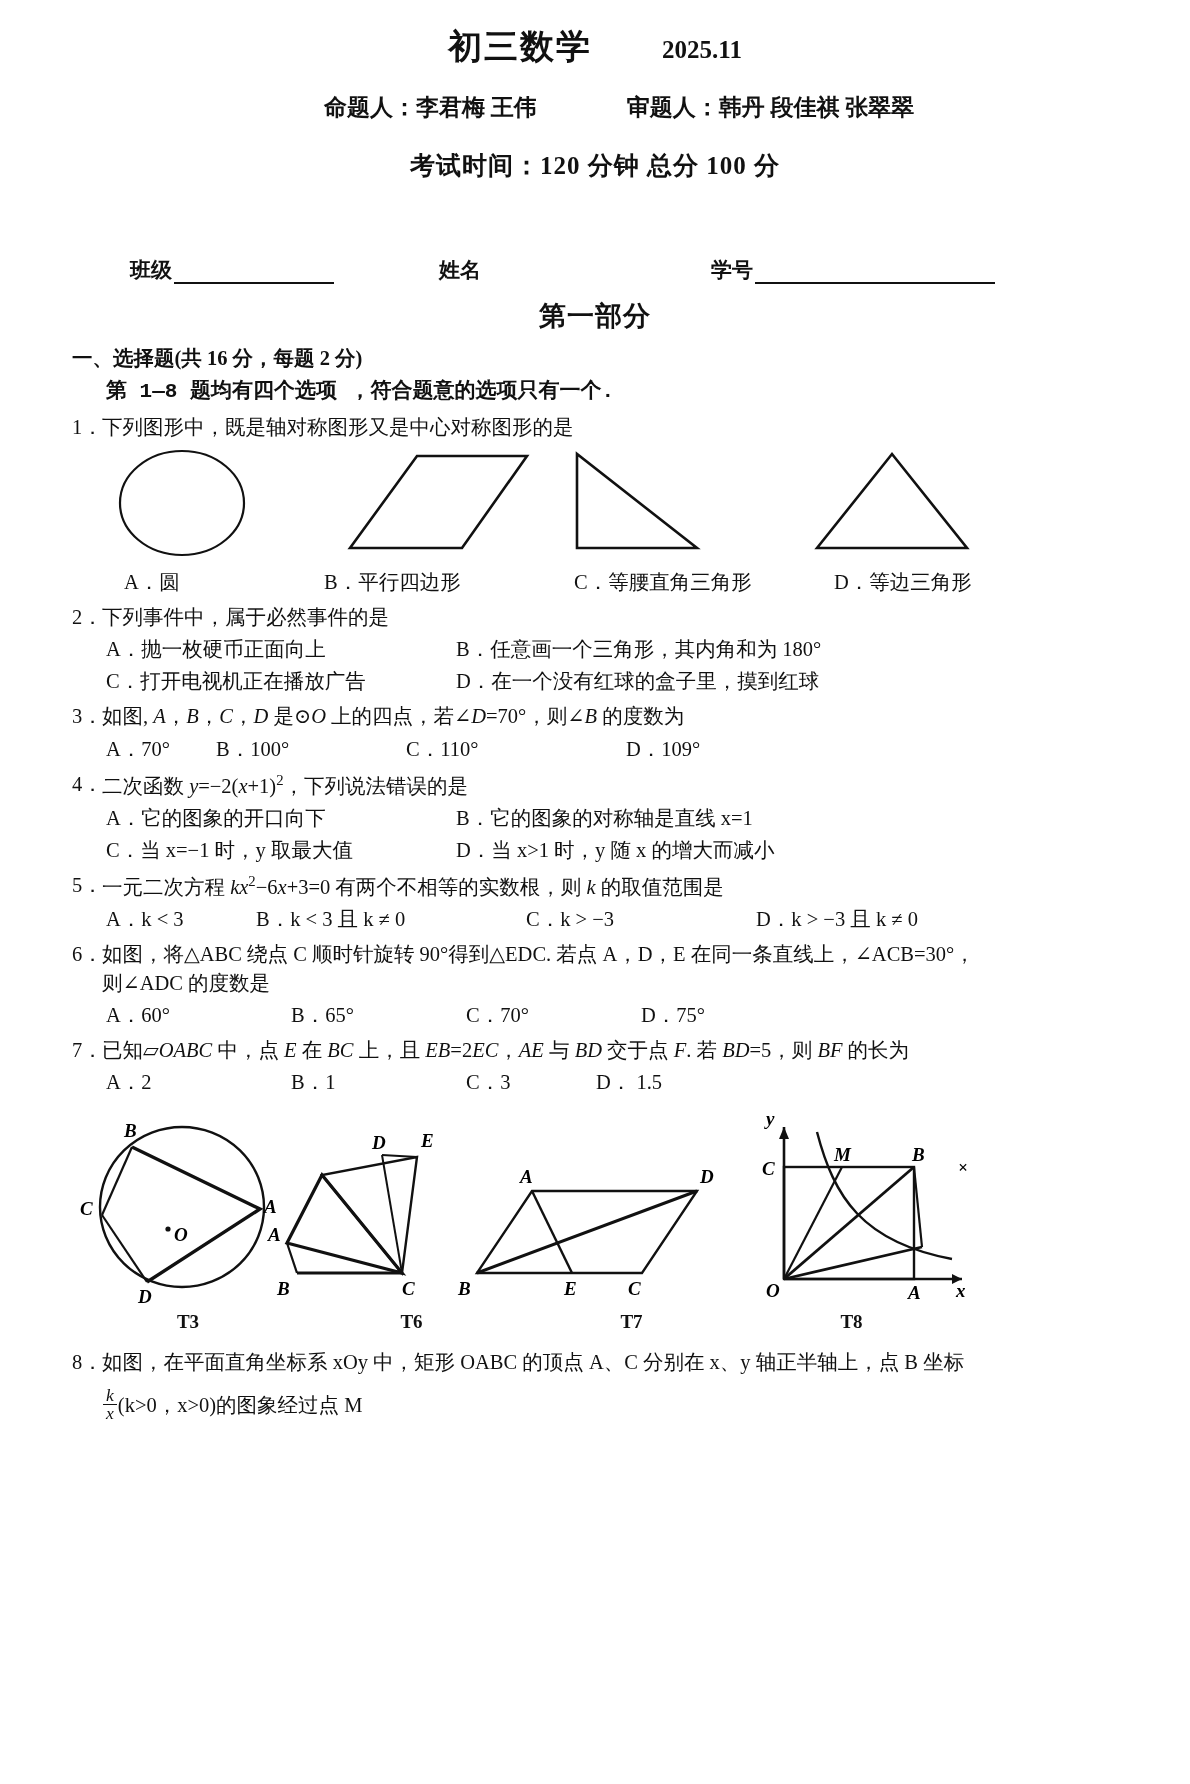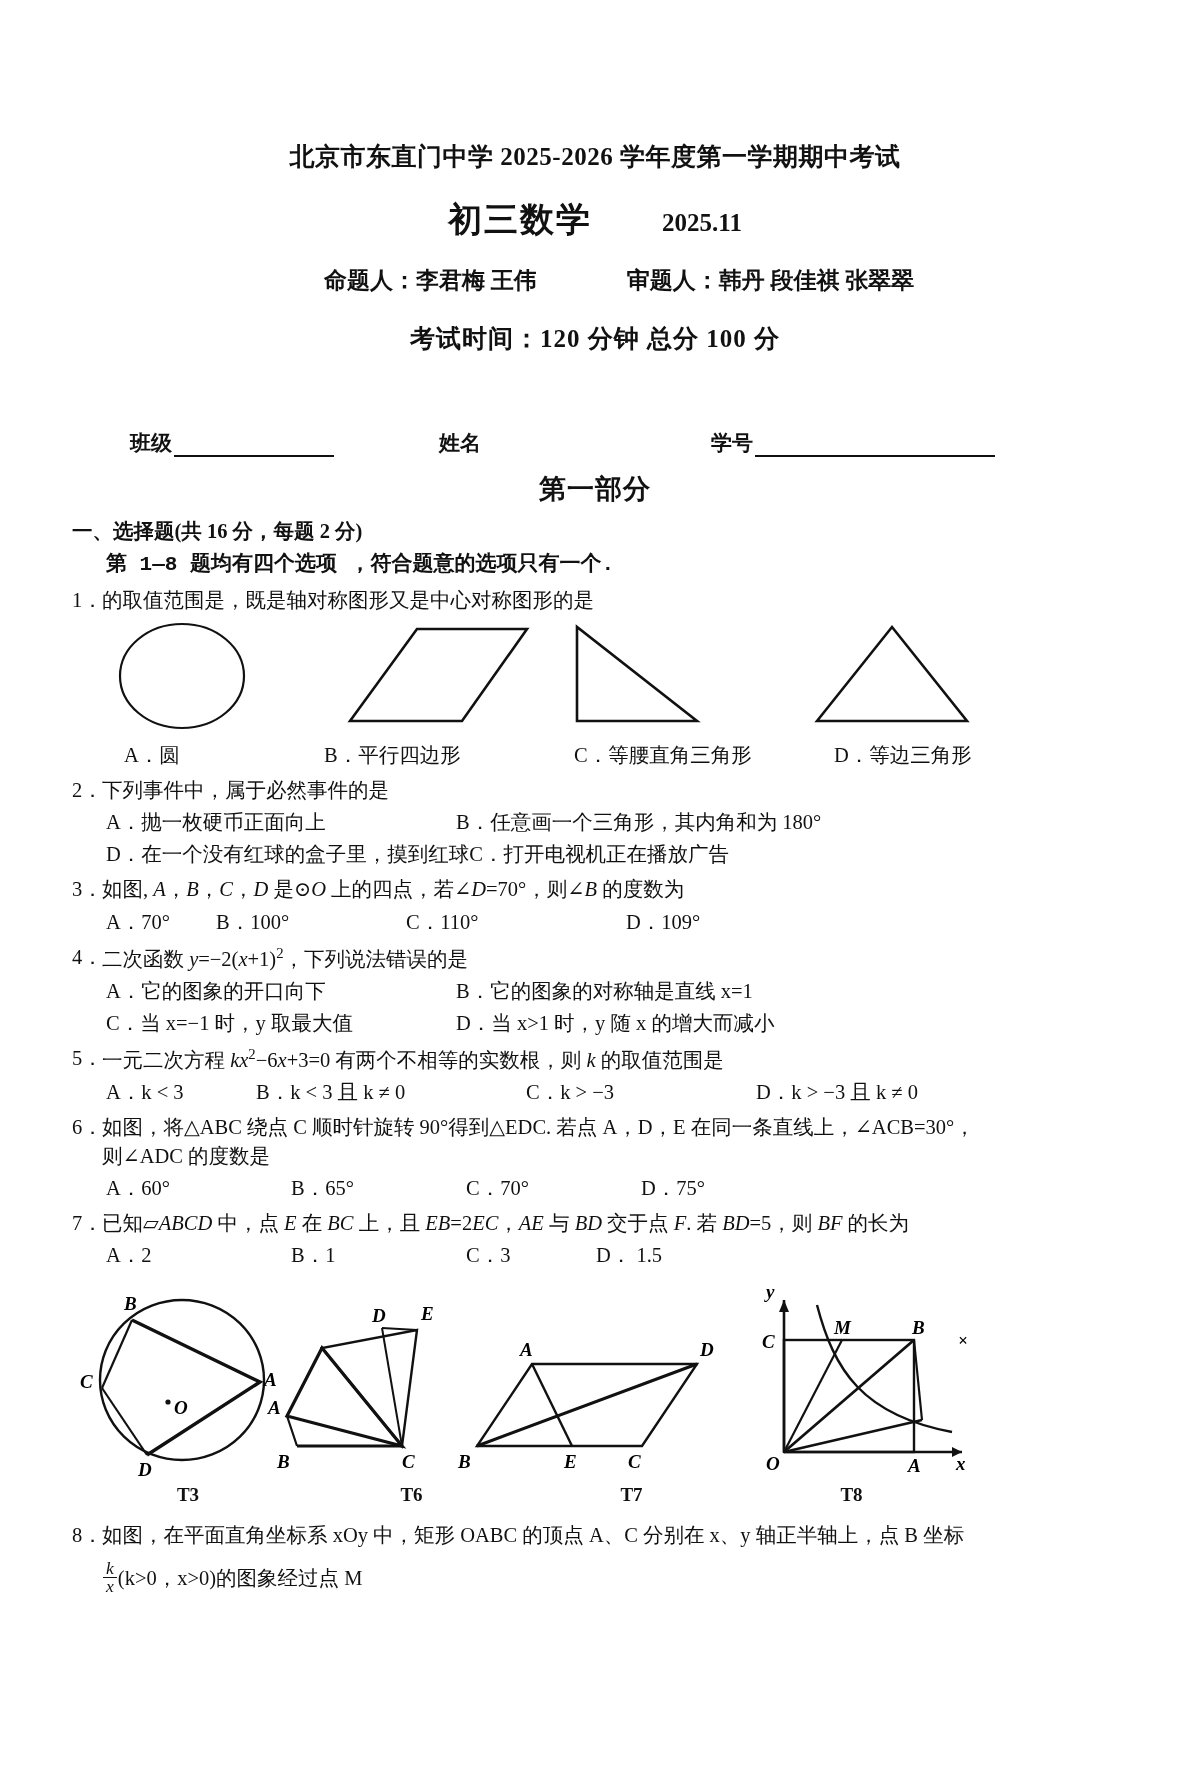--- a/index.html
+++ b/index.html
@@ -118,21 +118,20 @@
   .figs { position: relative; height: 200px; margin-top: 10px; }
   .figs svg { position: absolute; top: 0; }
   .fig-caps { display: flex; margin-top: 2px; font-size: 19px; font-weight: bold; }
   .fig-caps span { text-align: center; }
 </style>
 </head>
 <body>
 
 <div class="page">
 
-  <div class="doc-title">北京市东直门中学 2025-2026 学年度第一学期期中考试</div>
 
   <div class="subject-row">
     <span class="subject">初三数学</span>
     <span class="exam-date">2025.11</span>
   </div>
 
   <div class="authors-row">
     <span>命题人：李君梅 王伟</span>
     <span>审题人：韩丹 段佳祺  张翠翠</span>
   </div>
@@ -158,21 +157,21 @@
 
   <div class="part-title">第一部分</div>
 
   <div class="content">
 
     <div class="sec-head">一、选择题(共 16 分，每题 2 分)</div>
     <div class="sec-sub">第 1—8 题均有四个选项 ，符合题意的选项只有一个.</div>
 
     <div class="q">
       <span class="q-num">1．</span>
-      <span class="q-body">的取值范围是，既是轴对称图形又是中心对称图形的是</span>
+      <span class="q-body">下列图形中，既是轴对称图形又是中心对称图形的是</span>
     </div>
 
     <div class="shapes">
       <svg width="1040" height="110" viewBox="0 0 1040 110">
 
         <ellipse cx="110" cy="55" rx="62" ry="52" fill="none" stroke="#111" stroke-width="2.2"></ellipse>
 
         <polygon points="278,100 345,8 455,8 390,100" fill="none" stroke="#111" stroke-width="2.6"></polygon>
 
         <polygon points="505,100 505,6 625,100" fill="none" stroke="#111" stroke-width="2.6"></polygon>
@@ -190,22 +189,22 @@
 
     <div class="q">
       <span class="q-num">2．</span>
       <span class="q-body">下列事件中，属于必然事件的是</span>
     </div>
     <div class="opts">
       <span class="opt" style="width:350px">A．抛一枚硬币正面向上</span>
       <span class="opt">B．任意画一个三角形，其内角和为 180°</span>
     </div>
     <div class="opts">
+      <span class="opt" style="width:350px">C．打开电视机正在播放广告</span>
       <span class="opt">D．在一个没有红球的盒子里，摸到红球</span>
-      <span class="opt" style="width:350px">C．打开电视机正在播放广告</span>
     </div>
 
     <div class="q">
       <span class="q-num">3．</span>
       <span class="q-body">如图, <i class="v">A</i>，<i class="v">B</i>，<i class="v">C</i>，<i class="v">D</i> 是⊙<i class="v">O</i> 上的四点，若∠<i class="v">D</i>=70°，则∠<i class="v">B</i> 的度数为</span>
     </div>
     <div class="opts">
       <span class="opt" style="width:110px">A．70°</span>
       <span class="opt" style="width:190px">B．100°</span>
       <span class="opt" style="width:220px">C．110°</span>
@@ -245,21 +244,21 @@
     </div>
     <div class="opts">
       <span class="opt" style="width:185px">A．60°</span>
       <span class="opt" style="width:175px">B．65°</span>
       <span class="opt" style="width:175px">C．70°</span>
       <span class="opt">D．75°</span>
     </div>
 
     <div class="q">
       <span class="q-num">7．</span>
-      <span class="q-body">已知▱<i class="v">ABCD</i> 中，点 <i class="v">E</i> 在 <i class="v">BC</i> 上，且 <i class="v">EB</i>=2<i class="v">EC</i>，<i class="v">AE</i> 与 <i class="v">BD</i> 交于点 <i class="v">F</i>. 若 <i class="v">BD</i>=5，则 <i class="v">BF</i> 的长为</span>
+      <span class="q-body">已知▱<i class="v">OABC</i> 中，点 <i class="v">E</i> 在 <i class="v">BC</i> 上，且 <i class="v">EB</i>=2<i class="v">EC</i>，<i class="v">AE</i> 与 <i class="v">BD</i> 交于点 <i class="v">F</i>. 若 <i class="v">BD</i>=5，则 <i class="v">BF</i> 的长为</span>
     </div>
     <div class="opts">
       <span class="opt" style="width:185px">A．2</span>
       <span class="opt" style="width:175px">B．1</span>
       <span class="opt" style="width:130px">C．3</span>
       <span class="opt">D． 1.5</span>
     </div>
 
     <div class="figs">
       <svg width="1040" height="200" viewBox="0 0 1040 200">

